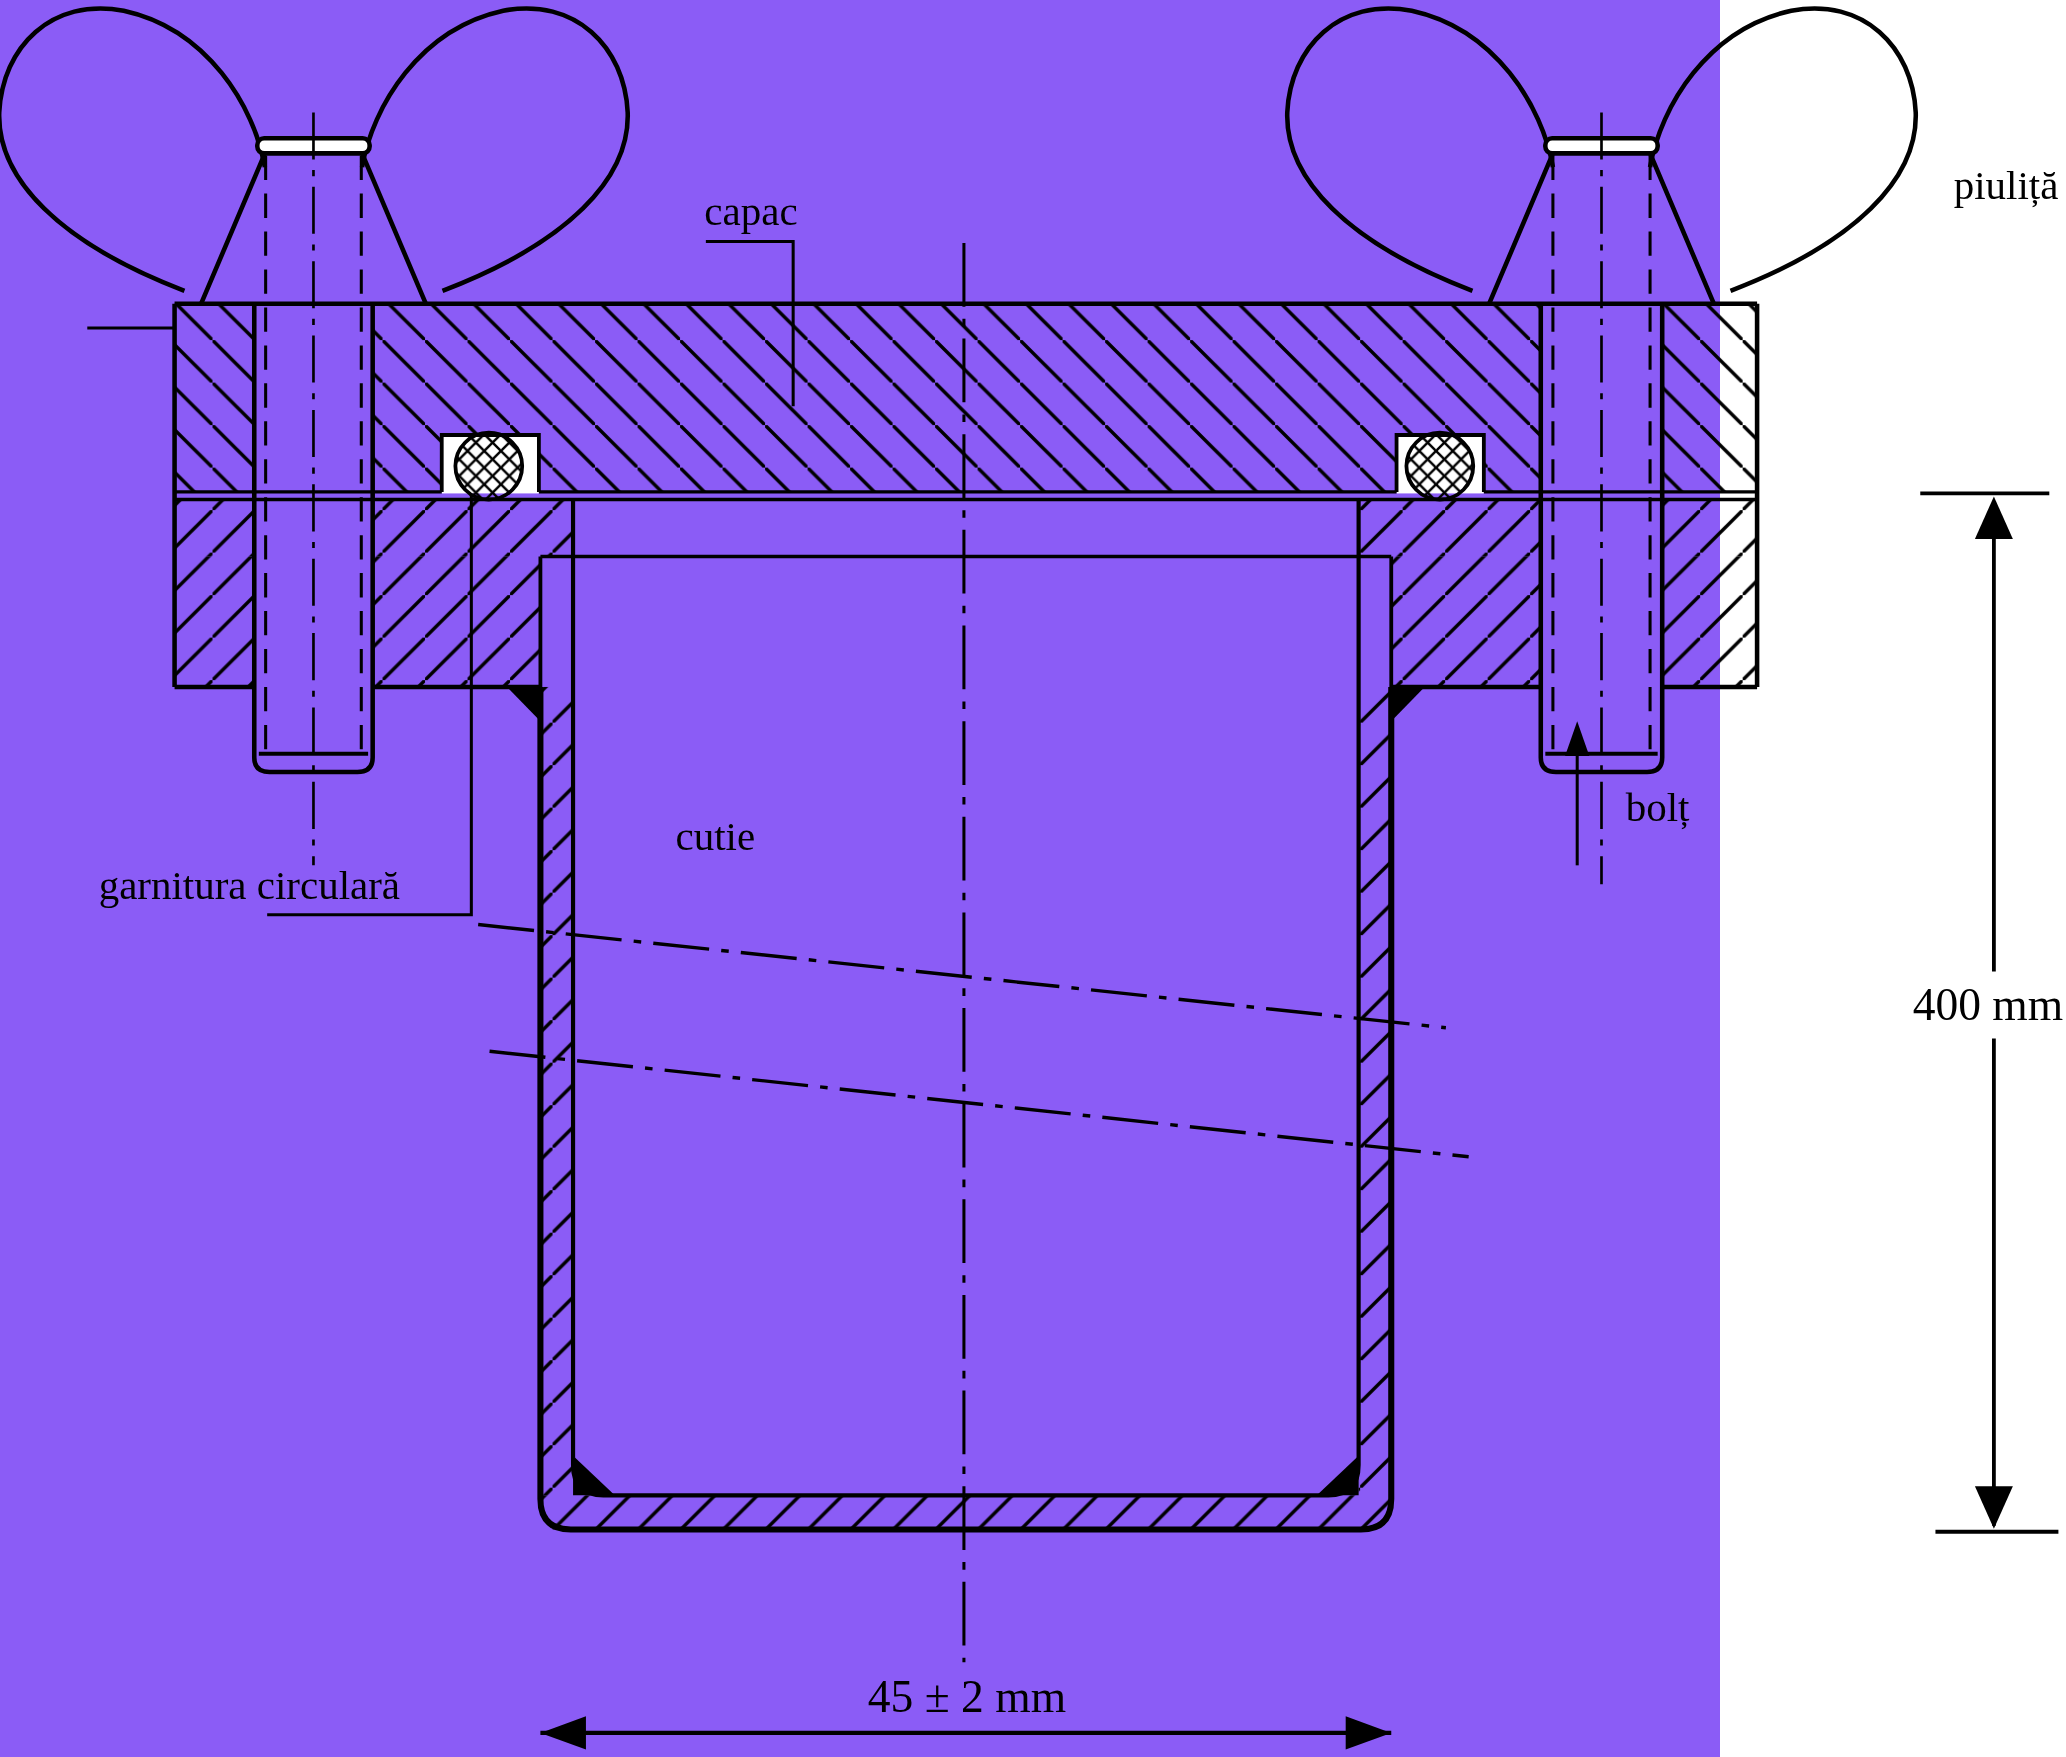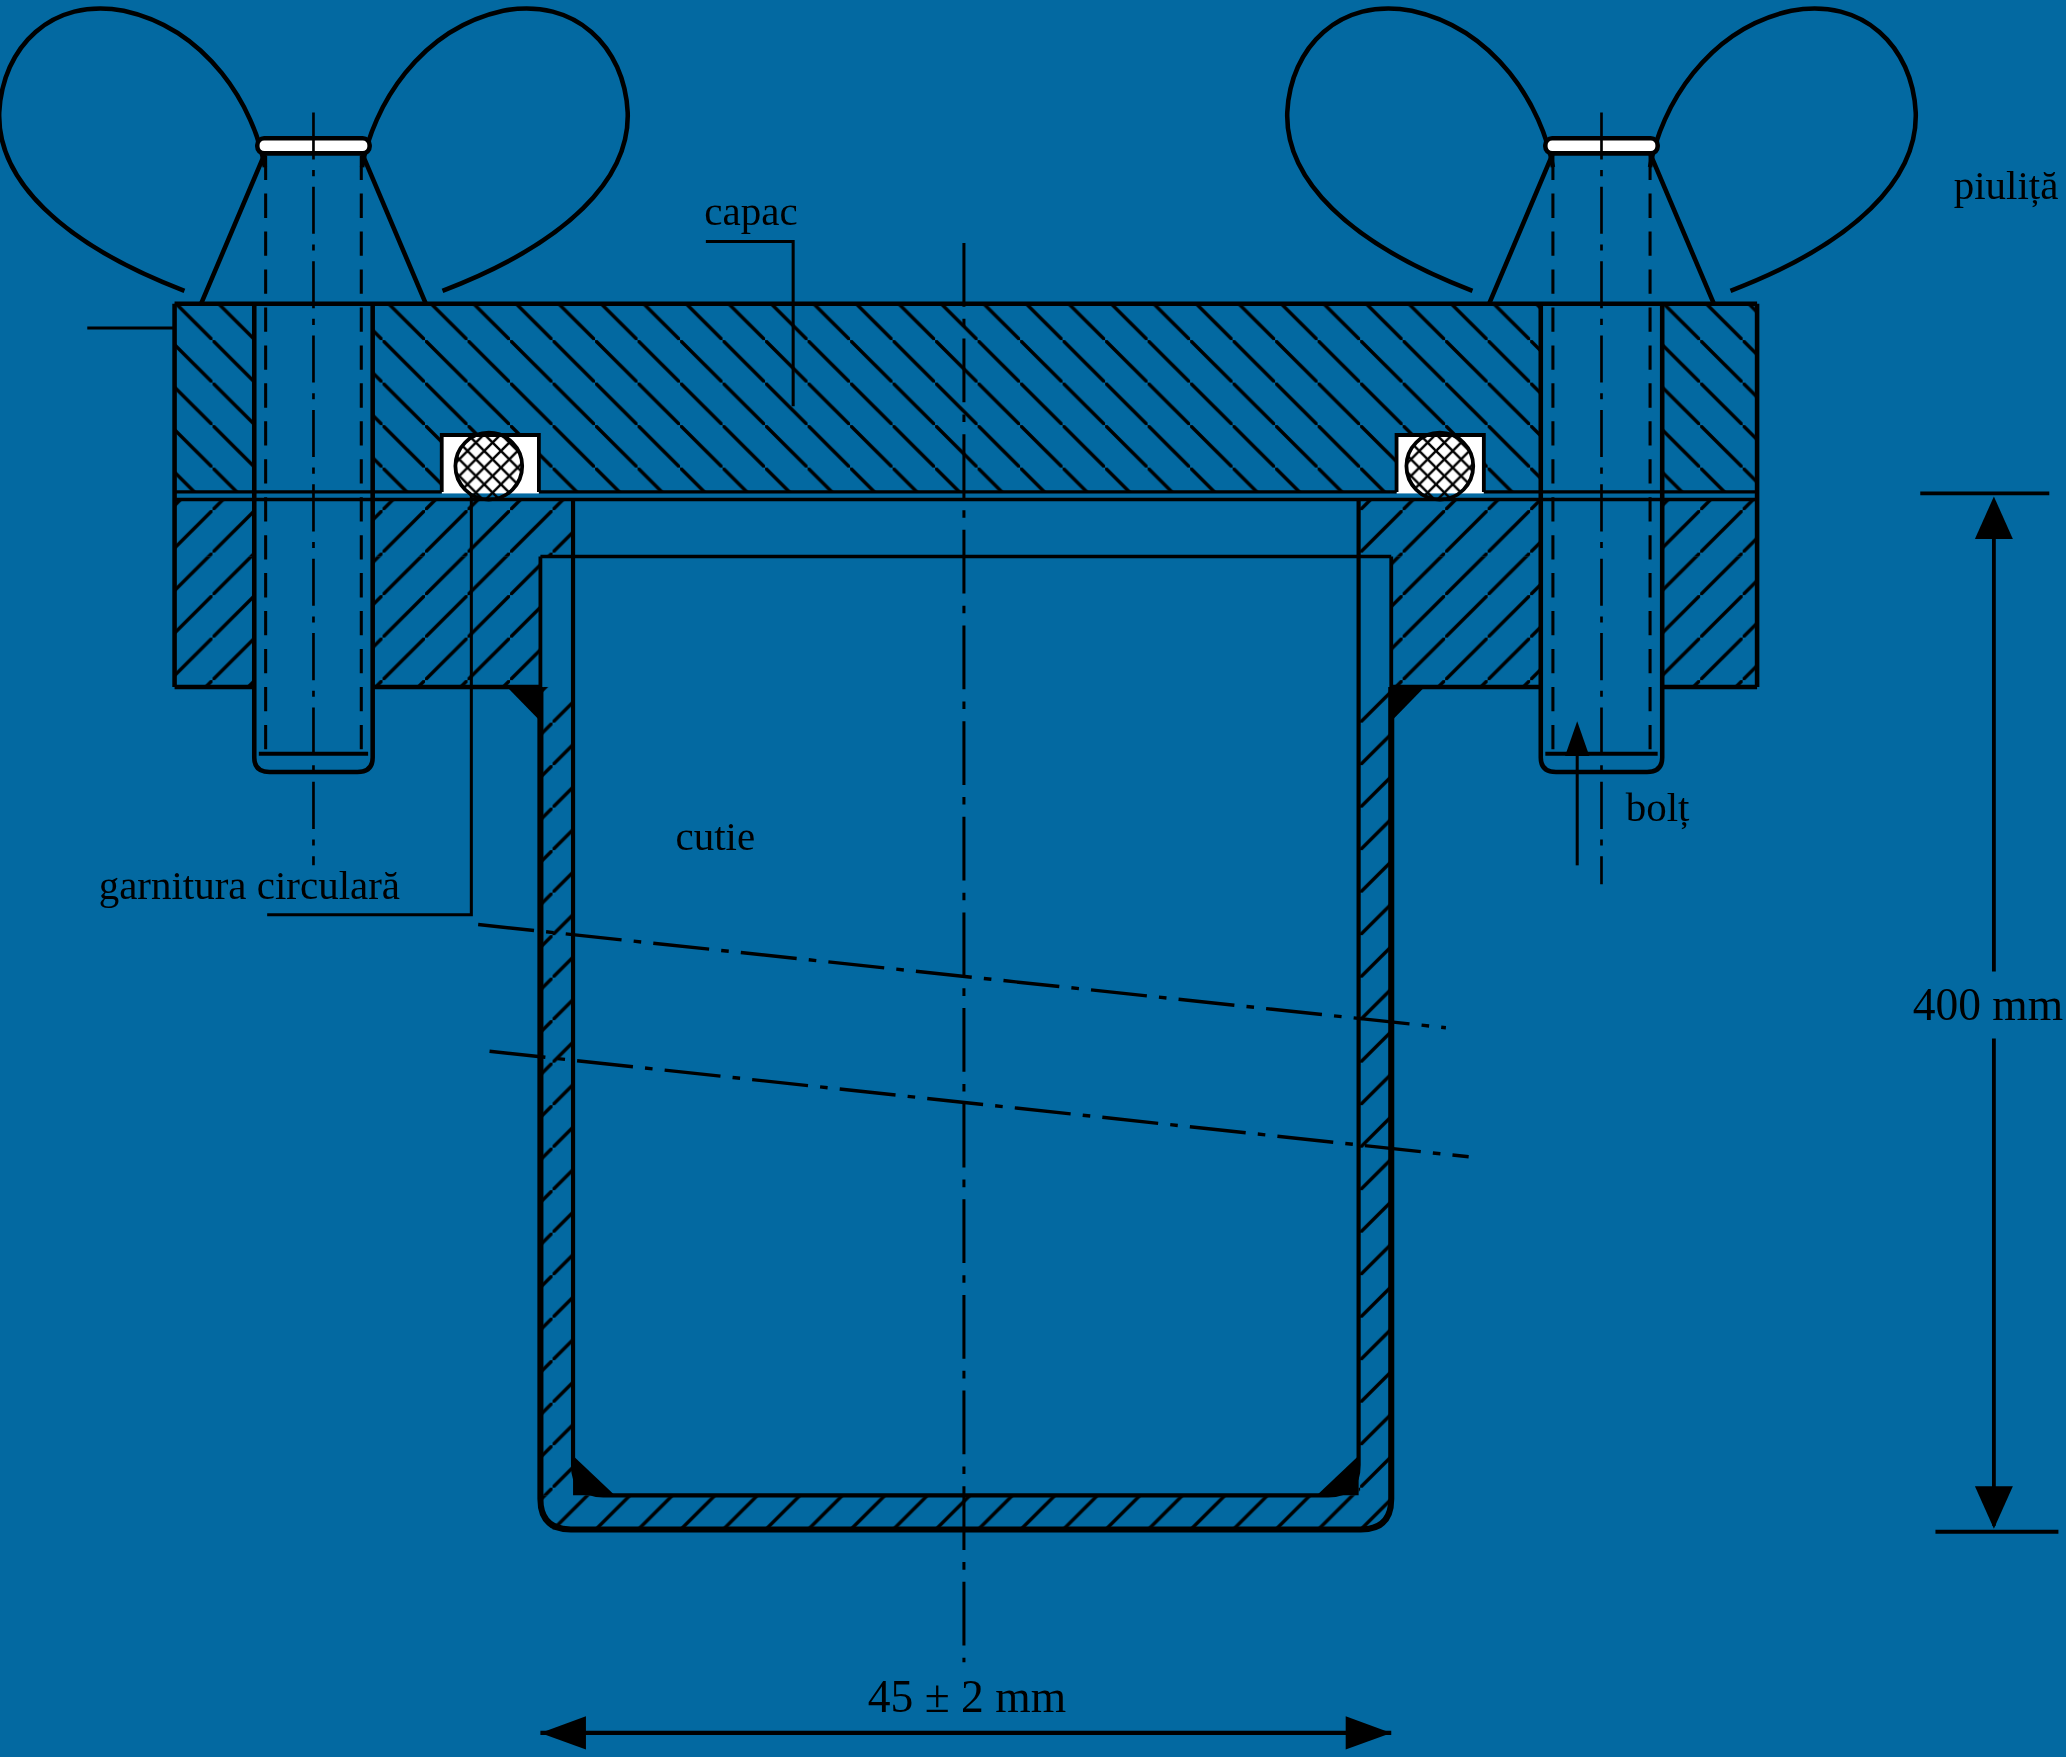--- a/index.html
+++ b/index.html
@@ -1,19 +1,19 @@
 <!DOCTYPE html>
 <html style="font-size:12px"><head>
 <meta charset="utf-8">
 <style>
   html,body { margin:0; padding:0; background:#ffffff; }
   .canvas {
     position:relative;
-    width:2066px; height:1758px;
-    background:#0369a1;
+    width:1720px; height:1758px;
+    background:#8b5cf6;
     font-family:"Liberation Serif", serif;
   }
   svg { display:block; }
   text {
     font-family:"Liberation Serif", serif;
     fill:#000000;
   }
   .lbl  { font-size:54px; }
   .dim  { font-size:60px; }
 </style>

